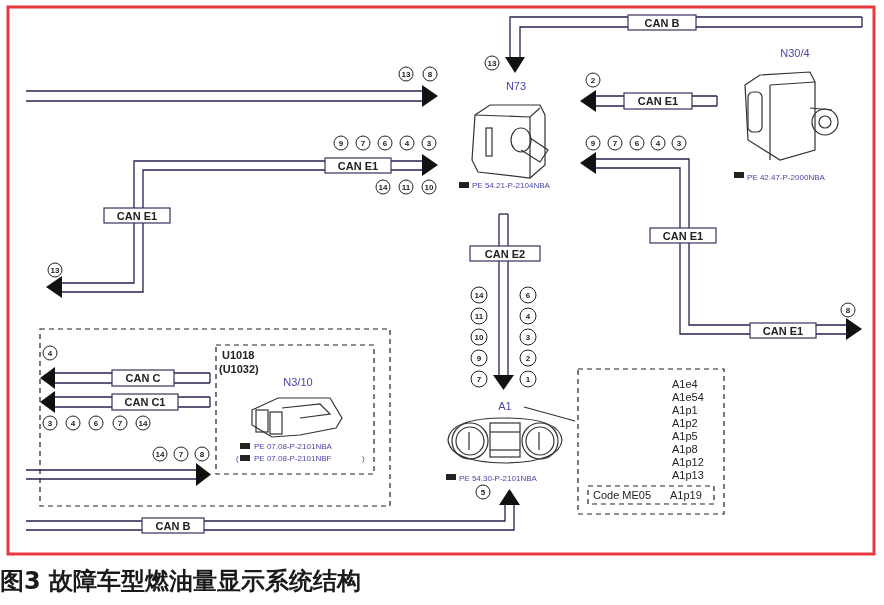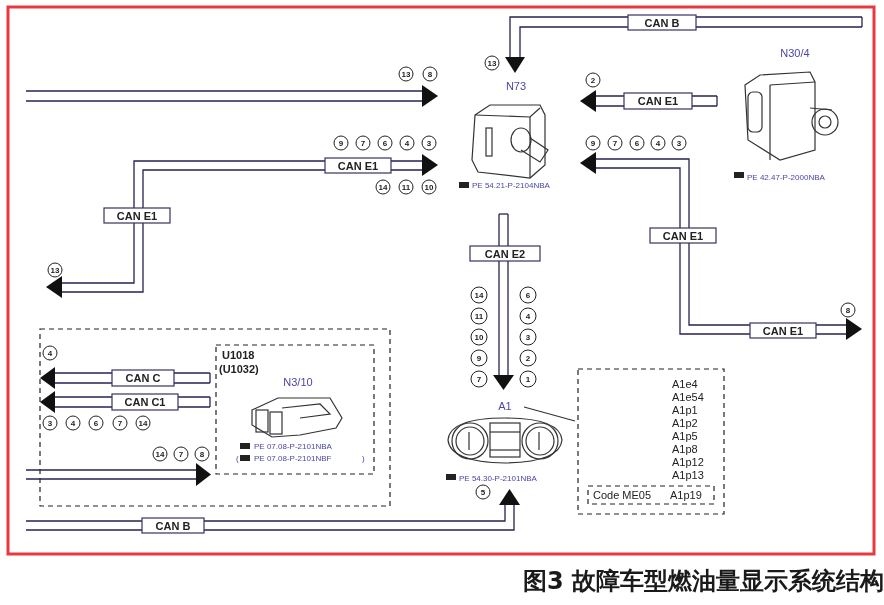--- a/index.html
+++ b/index.html
@@ -12,21 +12,21 @@
   .circle { fill: #ffffff; stroke: #222222; stroke-width: 1; }
   .circle-text { font-family: "Liberation Sans", sans-serif; font-size: 8px; font-weight: bold; fill: #222222; text-anchor: middle; dominant-baseline: central; }
   .comp-label { font-family: "Liberation Sans", sans-serif; font-size: 11px; fill: #4a46a8; text-anchor: middle; }
   .ref-text { font-family: "Liberation Sans", sans-serif; font-size: 8px; fill: #4a46a8; }
   .ref-icon { fill: #222222; }
   .dash { fill: none; stroke: #222222; stroke-width: 1.2; stroke-dasharray: 5 4; }
   .code-text { font-family: "Liberation Sans", sans-serif; font-size: 11px; fill: #222222; }
   .bold-text { font-family: "Liberation Sans", sans-serif; font-size: 11px; font-weight: bold; fill: #222222; }
   .draw { fill: none; stroke: #333333; stroke-width: 1.2; }
   .frame { fill: none; stroke: #e8393f; stroke-width: 3; }
-  #caption { position: absolute; left: 0; top: 565px; width: 884px; text-align: right; font-family: "DejaVu Sans", sans-serif; font-size: 24px; font-weight: bold; color: #1a1a1a; }
+  #caption { position: absolute; left: 0; top: 565px; width: 884px; text-align: left; font-family: "DejaVu Sans", sans-serif; font-size: 24px; font-weight: bold; color: #1a1a1a; }
 </style>
 </head>
 <body>
 
 <svg id="diagram" width="884" height="605" viewBox="0 0 884 605">
 
   <rect class="frame" x="8" y="7" width="866" height="547"></rect>
 
   <g>
     <line class="pipe" x1="26" y1="91" x2="424" y2="91"></line>

